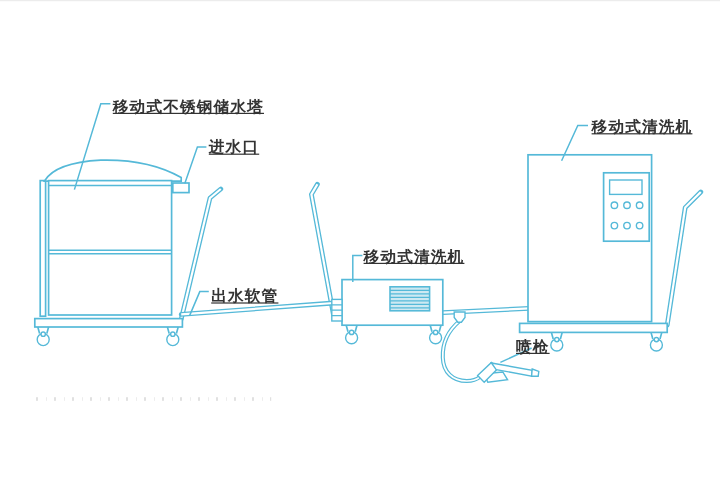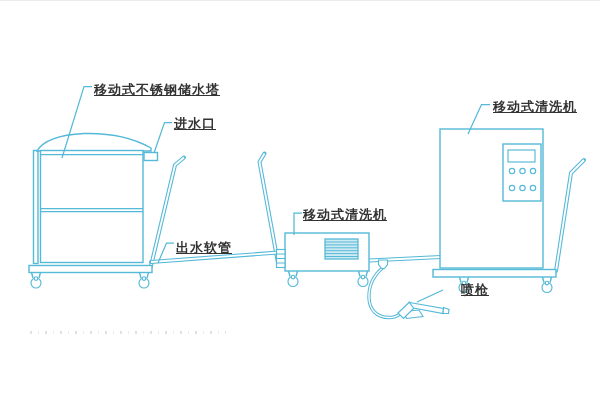--- a/index.html
+++ b/index.html
@@ -139,16 +139,16 @@
       <path class="ln-thin" d="M490,103.5 L481.5,103.5 L468,133"></path>
       <path class="ln-thin" d="M443,289 L417,301"></path>
     </g>
   </svg>
 
   <div class="lbl" style="left:94px;top:82px">移动式不锈钢储水塔</div>
   <div class="lbl" style="left:174px;top:116px">进水口</div>
   <div class="lbl" style="left:176px;top:240px">出水软管</div>
   <div class="lbl" style="left:303px;top:207px">移动式清洗机</div>
   <div class="lbl" style="left:493px;top:99px">移动式清洗机</div>
-  <div class="lbl" style="left:461px;top:282px">喷枪</div>
+  <div class="lbl" style="left:430px;top:282px">喷枪</div>
 
   <div class="wm"></div>
 </div>
 
 </body></html>

